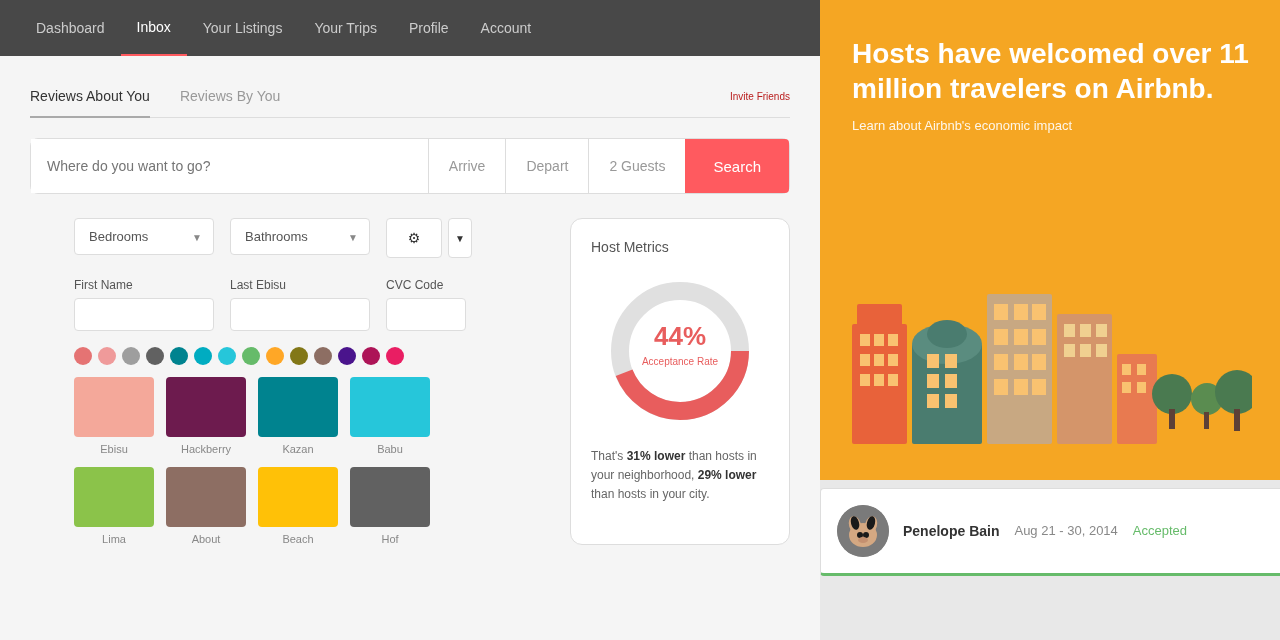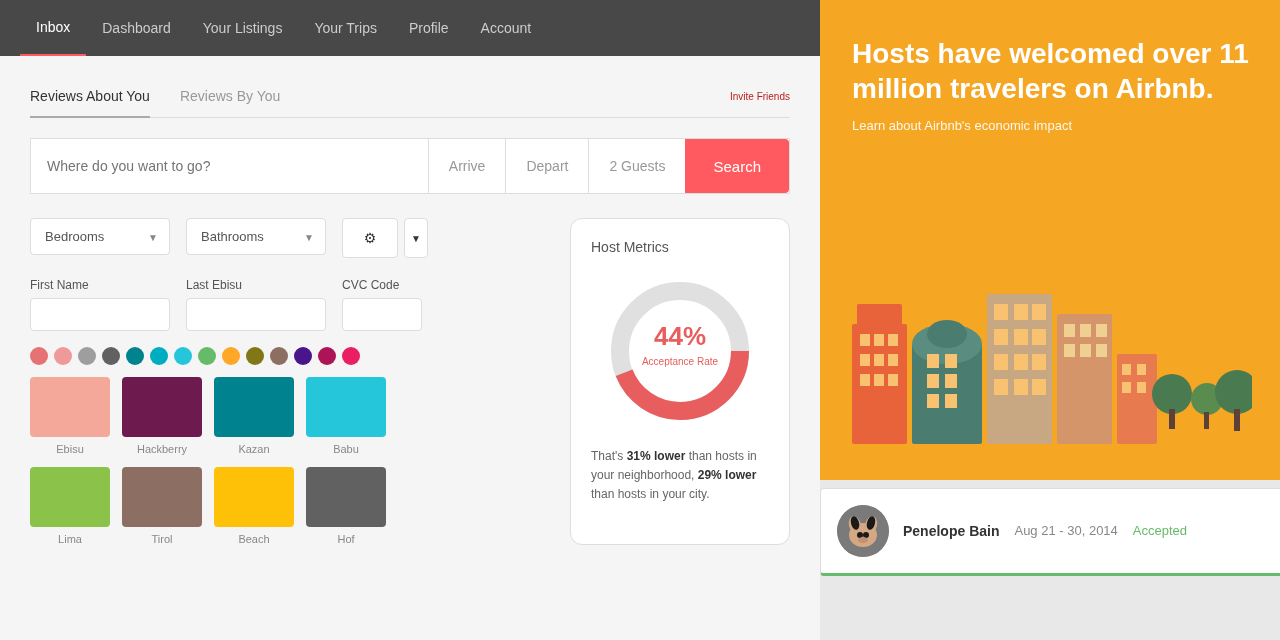--- a/index.html
+++ b/index.html
@@ -18,21 +18,21 @@
     
     .main-content { background: #f5f5f5; flex: 1; padding: 20px 30px; }
 
     
     .tabs { display: flex; align-items: center; border-bottom: 1px solid #ddd; margin-bottom: 20px; }
     .tab { padding: 12px 0; margin-right: 30px; font-size: 14px; color: #999; cursor: pointer; border-bottom: 2px solid transparent; margin-bottom: -1px; }
     .tab.active { color: #333; border-bottom: 2px solid #aaa; }
     .invite-friends { margin-left: auto; color: #b91c1c; font-size: 10px; cursor: pointer; }
 
     
-    .search-bar { background: #fff; border: 1px solid #ddd; border-radius: 0; display: flex; align-items: center; margin-bottom: 24px; padding: 0; height: 56px; }
+    .search-bar { background: #fff; border: 1px solid #ddd; border-radius: 8px; display: flex; align-items: center; margin-bottom: 24px; padding: 0; height: 56px; }
     .search-input { flex: 1; border: none; outline: none; padding: 0 16px; font-size: 14px; color: #999; height: 100%; }
     .search-field { padding: 0 20px; font-size: 14px; color: #999; height: 100%; display: flex; align-items: center; border-left: 1px solid #ddd; white-space: nowrap; }
     .search-btn { background: #ff5a5f; color: #fff; border: none; padding: 0 28px; height: 100%; font-size: 15px; font-weight: 500; cursor: pointer; border-radius: 0 4px 4px 0; }
 
     
     .filter-row { display: flex; gap: 16px; margin-bottom: 20px; align-items: flex-start; }
     .select-wrapper { position: relative; }
     .select-wrapper select { appearance: none; background: #fff; border: 1px solid #ddd; border-radius: 4px; padding: 10px 36px 10px 14px; font-size: 13px; color: #555; width: 140px; cursor: pointer; outline: none; }
     .select-arrow { position: absolute; right: 12px; top: 50%; transform: translateY(-50%); pointer-events: none; font-size: 10px; color: #888; }
 
@@ -76,33 +76,33 @@
     .ad-subtitle { font-size: 13px; color: #fff; opacity: 0.9; }
 
     
     .booking-card { background: #fff; border: 1px solid #ddd; border-radius: 4px; padding: 16px; display: flex; align-items: center; gap: 14px; border-bottom: 3px solid #66bb6a; }
     .avatar { width: 52px; height: 52px; border-radius: 50%; background: #888; overflow: hidden; display: flex; align-items: center; justify-content: center; }
     .booking-info { display: flex; flex-direction: row; gap: 15px; }
     .booking-name { font-size: 14px; font-weight: 600; color: #333; }
     .booking-dates { font-size: 13px; color: #888; }
     .booking-status { font-size: 13px; color: #66bb6a; }
 
-    .content-area { display: flex; gap: 20px; }
+    .content-area { display: flex; gap: 20px; margin-left: 44px; }
     .left-controls { flex: 1; }
   </style>
 </head>
 <body>
 
 <div class="outer">
 
   <div class="left-panel">
 
     <nav class="nav">
+      <a class="nav-item">Dashboard</a>
       <a class="nav-item active">Inbox</a>
-      <a class="nav-item">Dashboard</a>
       <a class="nav-item">Your Listings</a>
       <a class="nav-item">Your Trips</a>
       <a class="nav-item">Profile</a>
       <a class="nav-item">Account</a>
     </nav>
 
     <div class="main-content">
 
       <div class="tabs">
         <div class="tab active">Reviews About You</div>
@@ -195,21 +195,21 @@
                   <span class="swatch-label">Babu</span>
                 </div>
               </div>
             <div class="color-row" id="swatch-row-2">
                 <div class="swatch-item">
                   <div class="swatch" style="background: rgb(139, 195, 74);"></div>
                   <span class="swatch-label">Lima</span>
                 </div>
                 <div class="swatch-item">
                   <div class="swatch" style="background: rgb(141, 110, 99);"></div>
-                  <span class="swatch-label">Tirol</span>
+                  <span class="swatch-label">About</span>
                 </div>
                 <div class="swatch-item">
                   <div class="swatch" style="background: rgb(255, 193, 7);"></div>
                   <span class="swatch-label">Beach</span>
                 </div>
                 <div class="swatch-item">
                   <div class="swatch" style="background: rgb(97, 97, 97);"></div>
                   <span class="swatch-label">Hof</span>
                 </div>
               </div>

